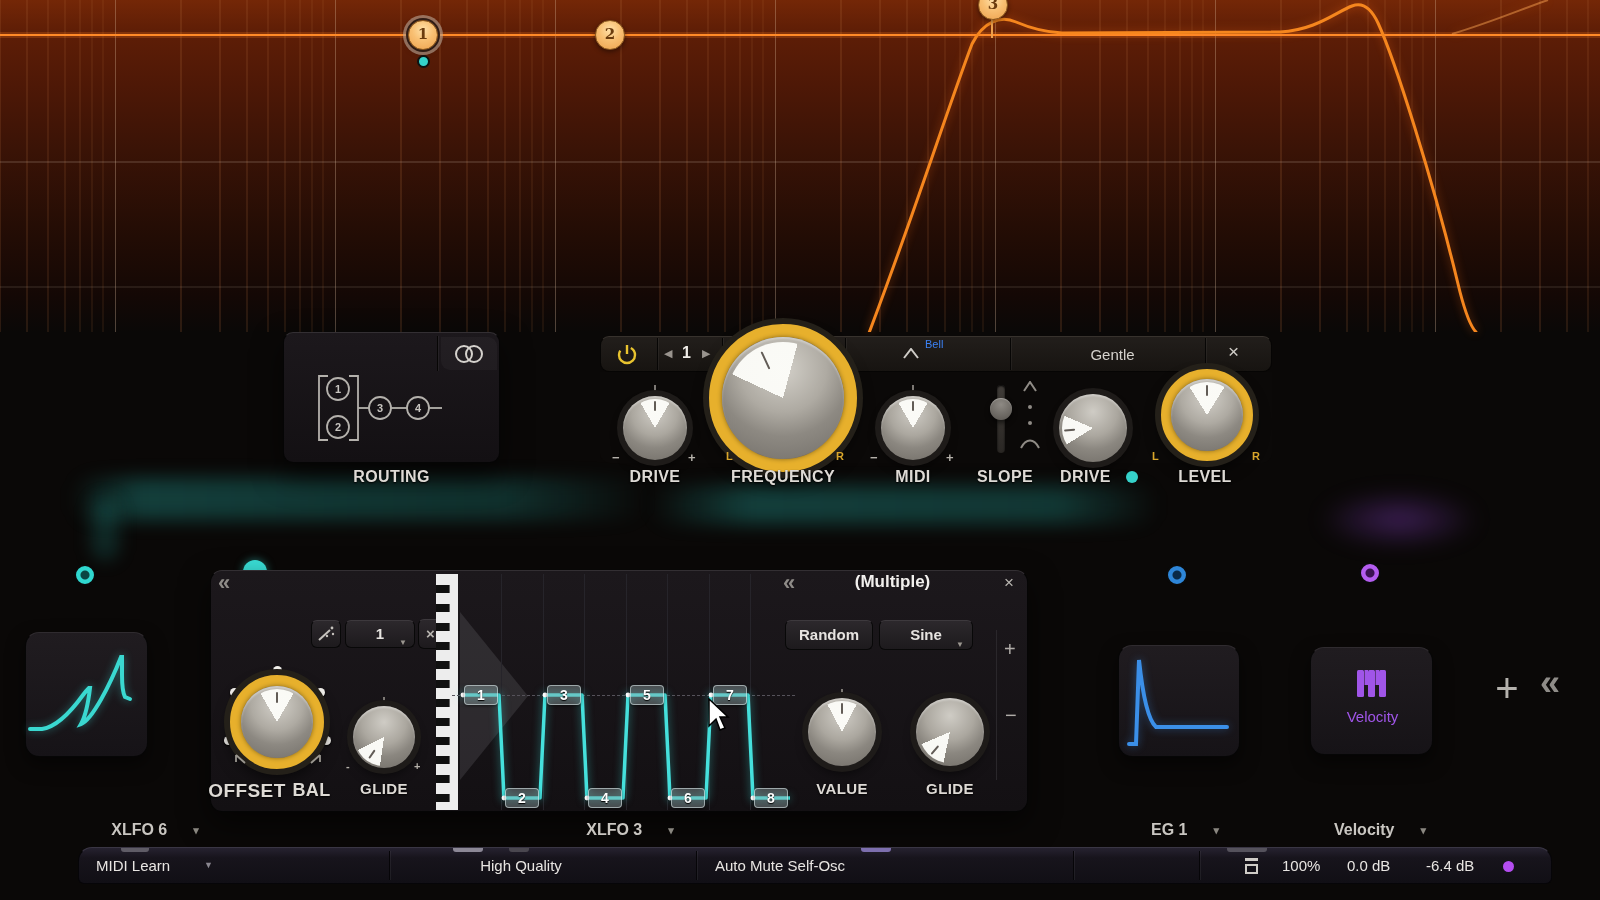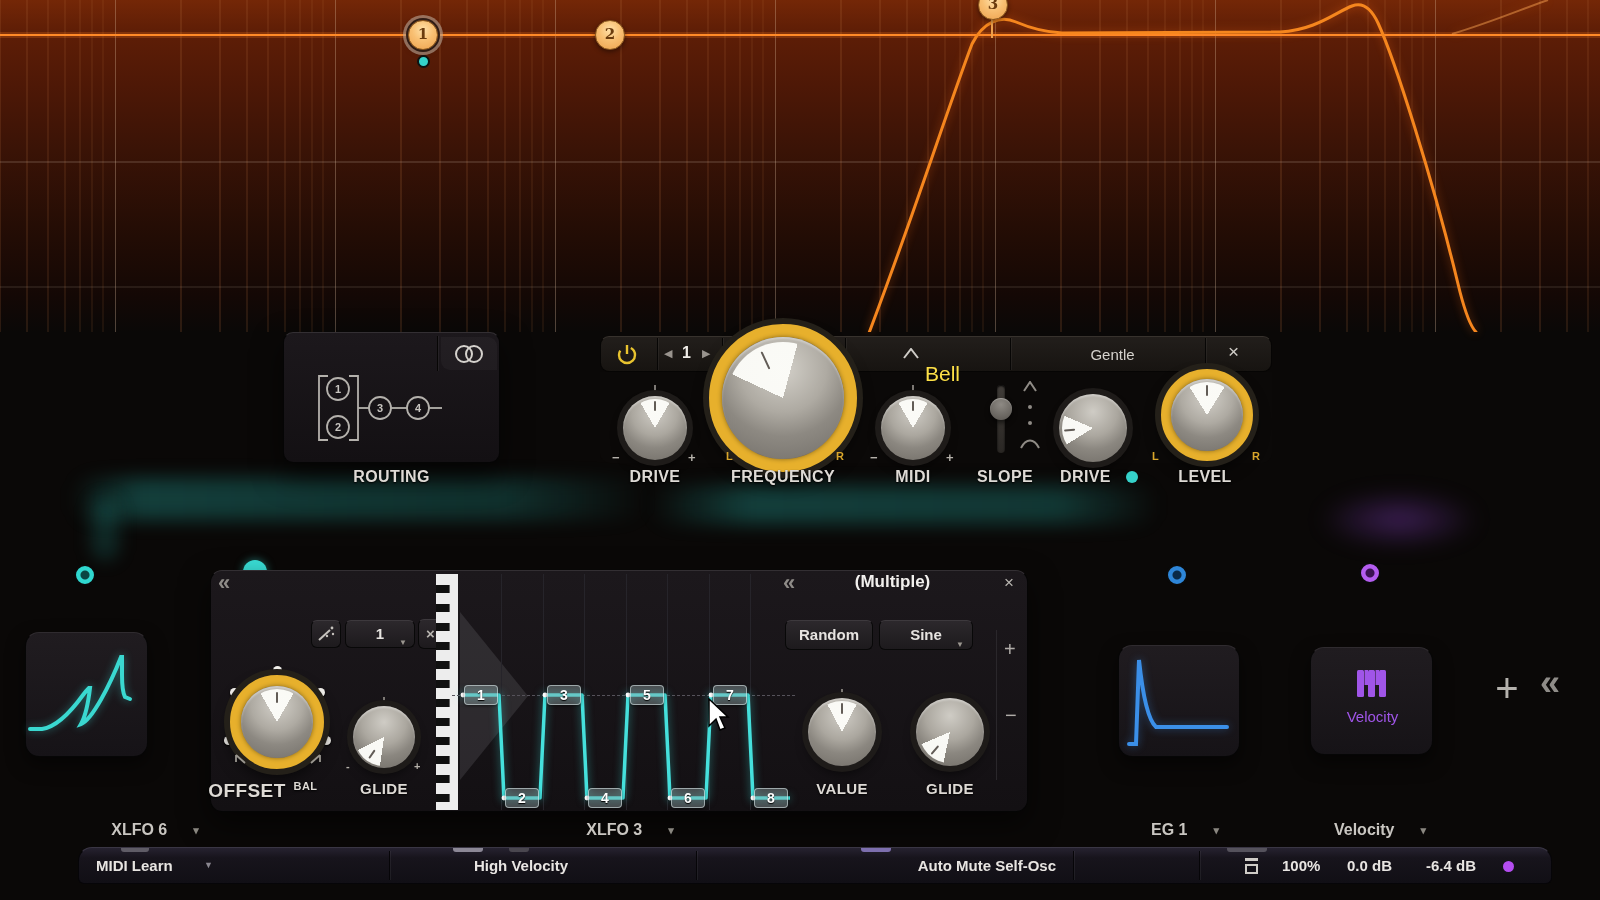--- a/index.html
+++ b/index.html
@@ -52,21 +52,21 @@
   .tile{position:absolute;background:linear-gradient(#201c20,#161317);border:1px solid #060606;
     border-top-color:#2f2b2f;border-radius:14px;box-shadow:0 8px 18px rgba(0,0,0,.5)}
   .srclabel{position:absolute;display:flex;align-items:center;justify-content:center;gap:26px;
     color:#c9c6c1;font-weight:700;font-size:16px}
   .srclabel .caret{color:#8a8780;font-size:11px}
   
   #statusbar{position:absolute;left:78px;top:847px;width:1474px;height:37px;
     background:linear-gradient(#262230 0%,#17141c 28%,#110f15 100%);
     border:1px solid #060508;border-top-color:#3a3644;border-radius:14px 14px 6px 6px;
     color:#e8e5e2;font-size:15px}
-  .sbtext{position:absolute;top:9px;font-weight:700;color:#e8e5e2}
+  .sbtext{position:absolute;top:9px;font-weight:400;color:#e8e5e2}
   .sbdiv{position:absolute;top:3px;bottom:3px;width:1px;background:#060508;box-shadow:1px 0 0 rgba(255,255,255,.06)}
   .tabmark{position:absolute;top:0;height:4px;border-radius:0 0 3px 3px}
   .glow{position:absolute;border-radius:24px;pointer-events:none}
 </style>
 </head>
 <body>
 
 <div id="stage">
 
   <div id="graph">
@@ -147,21 +147,21 @@
     <circle cx="11" cy="12" r="8" fill="none" stroke="#e8c32f" stroke-width="2.4" stroke-dasharray="38 12" stroke-dashoffset="46" transform="rotate(-90 11 12)"></circle>
     <line x1="11" y1="2" x2="11" y2="11" stroke="#e8c32f" stroke-width="2.4"></line>
   </svg>
   <div class="abs" style="left:664px;top:347px;color:#99948e;font-size:11px">◀</div>
   <div class="abs" style="left:682px;top:344px;color:#f0ede8;font-weight:700;font-size:16px">1</div>
   <div class="abs" style="left:702px;top:347px;color:#99948e;font-size:11px">▶</div>
 
   <svg class="abs" style="left:903px;top:348px" width="16" height="11">
     <path d="M1,10 L8,1 L15,10" fill="none" stroke="#cfccc7" stroke-width="2"></path>
   </svg>
-  <div class="abs" style="left:925px;top:362px;color:#fde047;font-size:21px">Bell</div>
+  <div class="abs" style="left:925px;top:338px;color:#3b82f6;font-size:11px">Bell</div>
   <div class="abs" style="left:1040px;top:346px;width:145px;text-align:center;color:#d5d2cd;font-size:15px">Gentle</div>
   <div class="abs" style="left:1228px;top:341px;color:#cfccc7;font-size:19px">×</div>
 
   <div class="utick" style="left:654px;top:385px"></div>
   <div class="knob" style="left:623px;top:396px;width:64px;height:64px">
     <div class="kcap" style="background:conic-gradient(from -30deg,rgba(252,252,248,.97) 0 60deg,rgba(255,255,255,0) 60deg)"></div>
     <div class="ktw">
         <div class="ktick"></div>
       </div>
   </div>
@@ -267,21 +267,21 @@
         </div>
     </div>
   </div>
   <svg class="abs" style="left:232px;top:752px" width="16" height="13">
     <path d="M13,11 L4,3 M4,3 L4,10" fill="none" stroke="#9a968f" stroke-width="1.8"></path>
   </svg>
   <svg class="abs" style="left:308px;top:752px" width="16" height="13">
     <path d="M3,11 L12,3 M12,3 L12,10" fill="none" stroke="#9a968f" stroke-width="1.8"></path>
   </svg>
   <div class="lbl" style="left:207px;top:780px;width:80px;font-size:19px">OFFSET</div>
-  <div class="lbl" style="left:283px;top:780px;width:45px;font-size:11px">BAL</div>
+  <div class="lbl" style="left:289px;top:780px;width:45px;font-size:18px">BAL</div>
 
   <div class="utick" style="left:383px;top:697px"></div>
   <div class="knob" style="left:353px;top:706px;width:62px;height:62px">
     <div class="kcap" style="background:conic-gradient(from -172deg,rgba(252,252,248,.97) 0 55deg,rgba(255,255,255,0) 55deg)"></div>
     <div class="ktw" style="transform:rotate(-145deg)">
         <div class="ktick"></div>
       </div>
   </div>
   <div class="pm" style="left:346px;top:760px;font-size:11px">-</div>
   <div class="pm" style="left:414px;top:760px;font-size:11px">+</div>
@@ -395,22 +395,22 @@
     <div class="tabmark" style="left:430px;width:20px;background:#4a474f"></div>
     <div class="tabmark" style="left:782px;width:30px;background:#7d6fae"></div>
     <div class="tabmark" style="left:1148px;width:40px;background:#55525c"></div>
     <div class="sbdiv" style="left:310px"></div>
     <div class="sbdiv" style="left:617px"></div>
     <div class="sbdiv" style="left:994px"></div>
     <div class="sbdiv" style="left:1120px"></div>
 
     <div class="sbtext" style="left:17px">MIDI Learn</div>
     <div class="sbtext" style="left:125px;top:12px;font-size:9px;color:#8a8790">▼</div>
-    <div class="sbtext" style="left:342px;width:200px;text-align:center">High Velocity</div>
-    <div class="sbtext" style="left:677px;width:300px;text-align:right">Auto Mute Self-Osc</div>
+    <div class="sbtext" style="left:342px;width:200px;text-align:center">High Quality</div>
+    <div class="sbtext" style="left:636px;width:300px;text-align:left">Auto Mute Self-Osc</div>
     <div class="abs" style="left:1166px;top:10px;width:13px;height:16px">
       <div style="position:absolute;left:0;top:0;width:13px;height:3px;background:#cfccc7"></div>
       <div style="position:absolute;left:0;top:6px;width:13px;height:10px;border:2px solid #cfccc7"></div>
     </div>
     <div class="sbtext" style="left:1203px">100%</div>
     <div class="sbtext" style="left:1268px">0.0 dB</div>
     <div class="sbtext" style="left:1347px">-6.4 dB</div>
     <div class="moddot" style="left:1424px;top:13px;width:11px;height:11px;background:#b44df0"></div>
   </div>
 </div>

